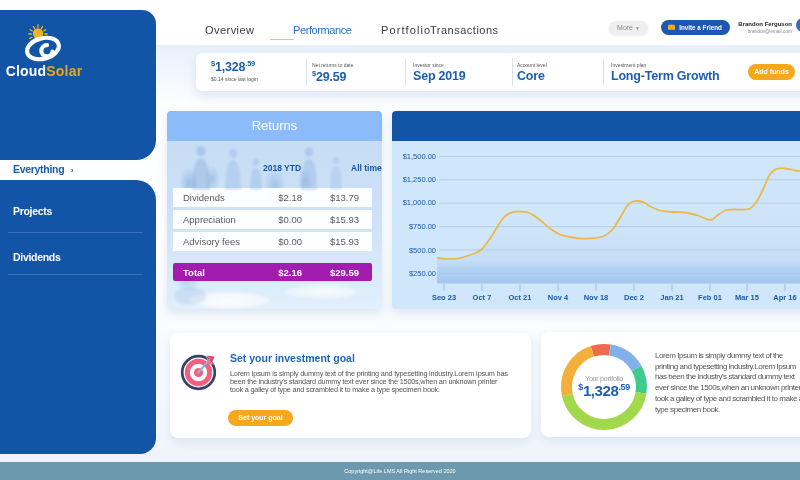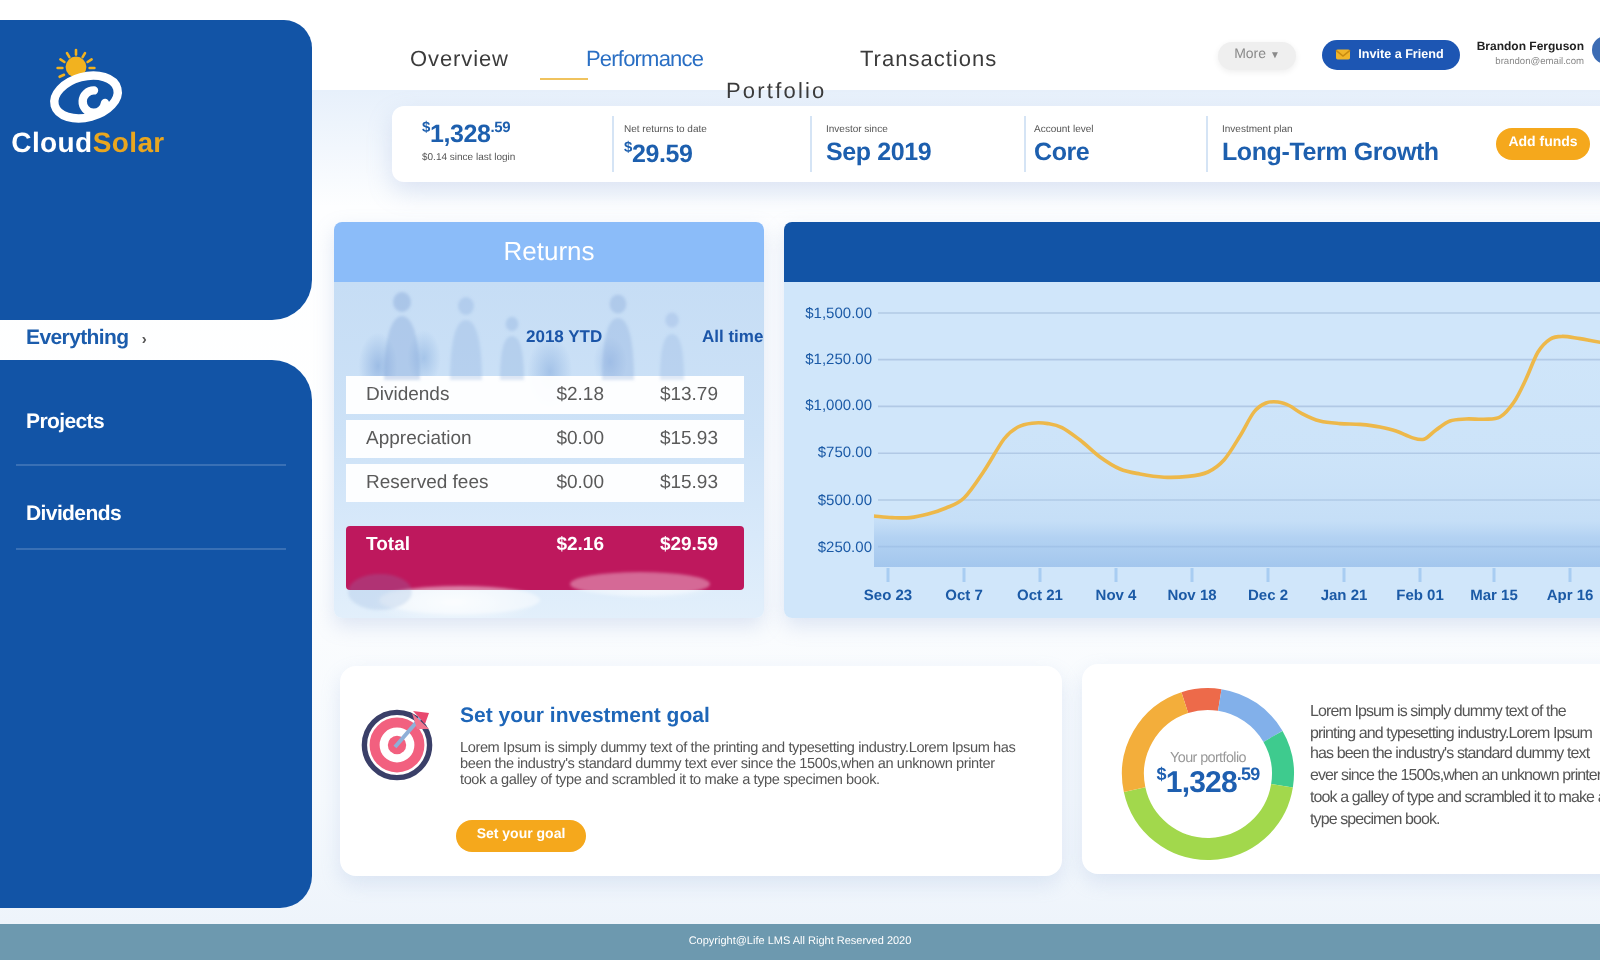--- a/index.html
+++ b/index.html
@@ -106,21 +106,21 @@
 <div class="abs" id="nav-active">Everything <span class="arr">›</span></div>
 <div class="sbitem" style="top:205px;">Projects</div>
 <div class="sbline" style="top:232px;"></div>
 <div class="sbitem" style="top:251px;">Dividends</div>
 <div class="sbline" style="top:274px;"></div>
 <div class="abs" id="logotext" style="color:#fff;">Cloud<span style="color:#e9a61f;">Solar</span></div>
 
 <div class="tnav" style="left:205px; letter-spacing:0.45px;">Overview</div>
 <div class="tnav" id="tn-perf" style="left:293px; letter-spacing:-0.4px;">Performance</div>
 <div class="abs" id="perf-underline"></div>
-<div class="tnav" style="left:363px; letter-spacing:1.1px;margin-top:16px;">Portfolio</div>
+<div class="tnav" style="left:381px; letter-spacing:1.1px;">Portfolio</div>
 <div class="tnav" style="left:430px; letter-spacing:0.5px;">Transactions</div>
 
 <div class="abs" id="more">More <span style="font-size:5px;">▼</span></div>
 <div class="abs" id="invite"><span style="margin-left:10px;">Invite a Friend</span></div>
 <div class="abs" id="uname">Brandon Ferguson</div>
 <div class="abs" id="uemail">brandon@email.com</div>
 <div class="abs" id="avatar"></div>
 
 <div class="abs" id="stats"></div>
 <div class="sep" style="left:306px;"></div>
@@ -150,25 +150,25 @@
     <span class="c1">Dividends</span>
     <span class="c2">$2.18</span>
     <span class="c3">$13.79</span>
   </div>
 <div class="rrow abs" style="top:210px;">
     <span class="c1">Appreciation</span>
     <span class="c2">$0.00</span>
     <span class="c3">$15.93</span>
   </div>
 <div class="rrow abs" style="top:232px;">
-    <span class="c1">Reserved fees</span>
+    <span class="c1">Advisory fees</span>
     <span class="c2">$0.00</span>
     <span class="c3">$15.93</span>
   </div>
-<div class="abs" id="rtotal" style="left:173px; top:263px; width:199px; height:32px; background:#be185d; border-radius:2px; color:#fff; font-weight:bold; font-size:9.5px; line-height:20px;">
+<div class="abs" id="rtotal" style="left:173px; top:263px; width:199px; height:18px; background:#a21caf; border-radius:2px; color:#fff; font-weight:bold; font-size:9.5px; line-height:20px;">
     <span style="position:absolute;left:10px;">Total</span>
     <span style="position:absolute;right:70px;width:60px;text-align:right;">$2.16</span>
     <span style="position:absolute;right:13px;width:50px;text-align:right;">$29.59</span>
   </div>
 
 <div class="abs" id="chart">
   <div id="chart-head">
       <span>Historical account value</span>
     </div>
   <div id="chart-body"></div>

